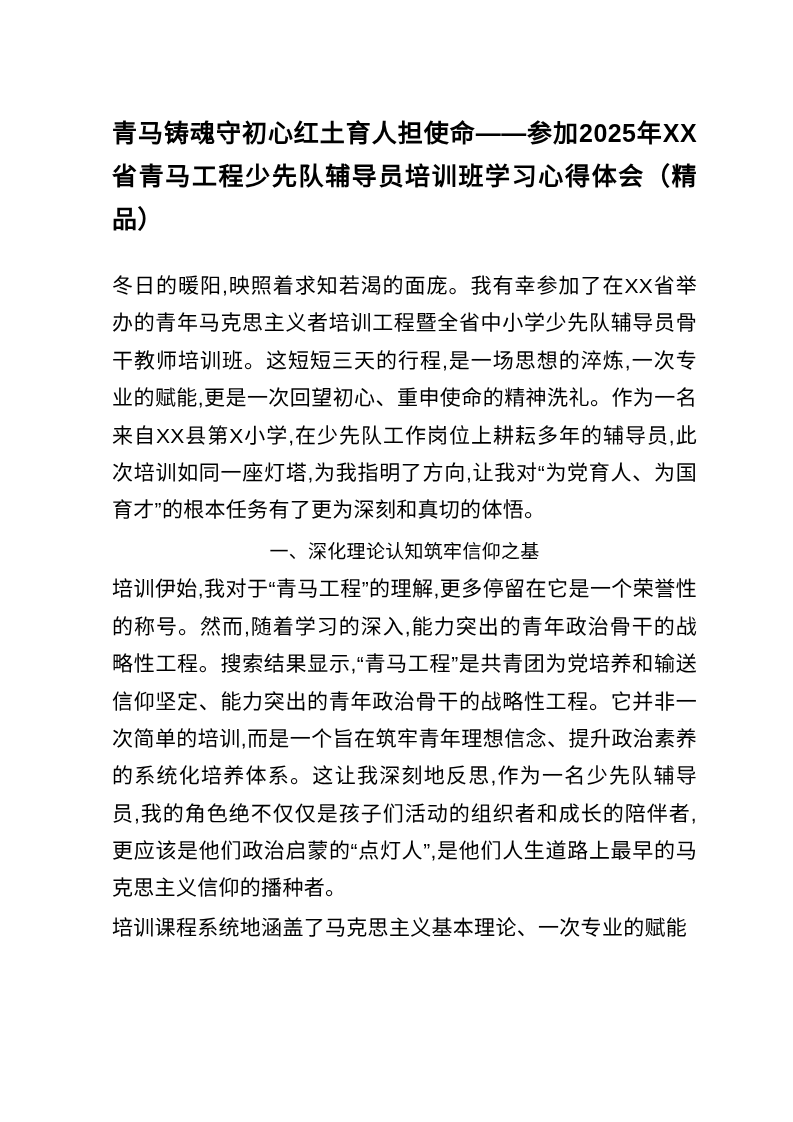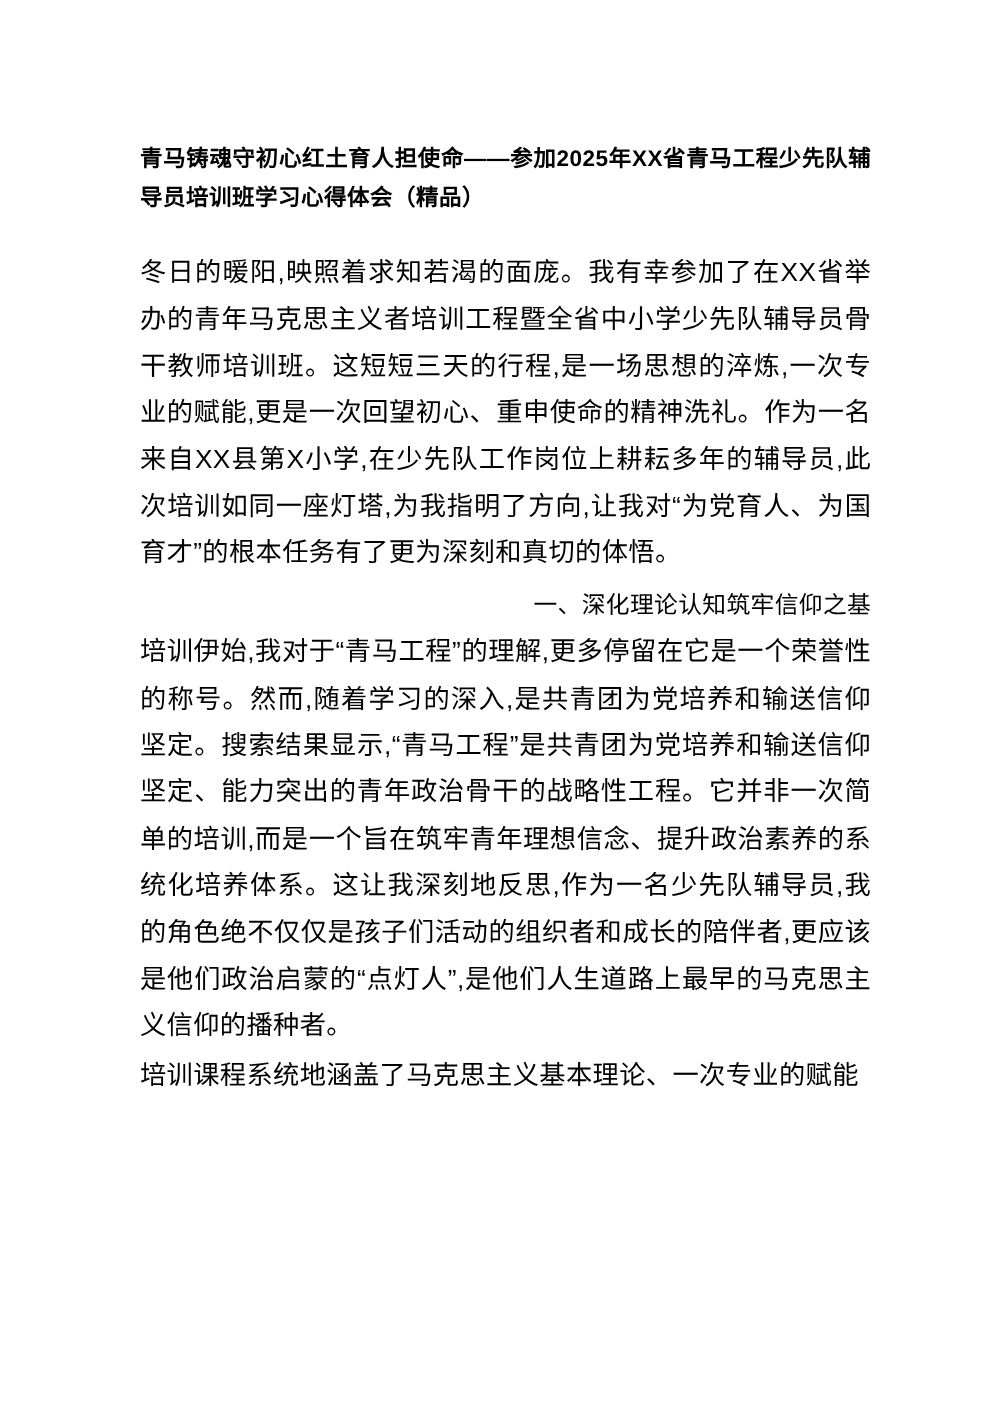--- a/index.html
+++ b/index.html
@@ -16,60 +16,60 @@
   }
   .page {
     position: relative;
     width: 793px;
     height: 1122px;
     box-sizing: border-box;
     padding: 112px 96px 60px 112px;
     background: #ffffff;
   }
   .doc-title {
-    font-size: 18px;
+    font-size: 25px;
     font-weight: bold;
     line-height: 1.72;
     letter-spacing: 0.4px;
     margin: 0 0 26px 0;
     text-align: justify;
     text-justify: inter-ideograph;
   }
   .para {
     font-size: 21px;
     line-height: 1.78;
     letter-spacing: 0.3px;
     margin: 0 0 2px 0;
     text-align: justify;
     text-justify: inter-ideograph;
   }
   .section-heading {
     font-size: 19px;
     line-height: 1.78;
     letter-spacing: 0.3px;
     margin: 6px 0 2px 0;
-    text-align: right;
+    text-align: center;
   }
   .body-block {
     margin-top: 4px;
   }
   .para.tight {
     margin-bottom: 0;
   }
 </style>
 </head>
 <body>
 
 <div class="page">
 
   <h1 class="doc-title">青马铸魂守初心红土育人担使命——参加2025年XX省青马工程少先队辅导员培训班学习心得体会（精品）</h1>
 
   <div class="body-block">
     <p class="para">冬日的暖阳,映照着求知若渴的面庞。我有幸参加了在XX省举办的青年马克思主义者培训工程暨全省中小学少先队辅导员骨干教师培训班。这短短三天的行程,是一场思想的淬炼,一次专业的赋能,更是一次回望初心、重申使命的精神洗礼。作为一名来自XX县第X小学,在少先队工作岗位上耕耘多年的辅导员,此次培训如同一座灯塔,为我指明了方向,让我对“为党育人、为国育才”的根本任务有了更为深刻和真切的体悟。</p>
 
     <p class="section-heading">一、深化理论认知筑牢信仰之基</p>
 
-    <p class="para">培训伊始,我对于“青马工程”的理解,更多停留在它是一个荣誉性的称号。然而,随着学习的深入,是共青团为党培养和输送信仰坚定。搜索结果显示,“青马工程”是共青团为党培养和输送信仰坚定、能力突出的青年政治骨干的战略性工程。它并非一次简单的培训,而是一个旨在筑牢青年理想信念、提升政治素养的系统化培养体系。这让我深刻地反思,作为一名少先队辅导员,我的角色绝不仅仅是孩子们活动的组织者和成长的陪伴者,更应该是他们政治启蒙的“点灯人”,是他们人生道路上最早的马克思主义信仰的播种者。</p>
+    <p class="para">培训伊始,我对于“青马工程”的理解,更多停留在它是一个荣誉性的称号。然而,随着学习的深入,能力突出的青年政治骨干的战略性工程。搜索结果显示,“青马工程”是共青团为党培养和输送信仰坚定、能力突出的青年政治骨干的战略性工程。它并非一次简单的培训,而是一个旨在筑牢青年理想信念、提升政治素养的系统化培养体系。这让我深刻地反思,作为一名少先队辅导员,我的角色绝不仅仅是孩子们活动的组织者和成长的陪伴者,更应该是他们政治启蒙的“点灯人”,是他们人生道路上最早的马克思主义信仰的播种者。</p>
 
     <p class="para tight">培训课程系统地涵盖了马克思主义基本理论、一次专业的赋能</p>
   </div>
 
 </div>
 
 </body></html>

